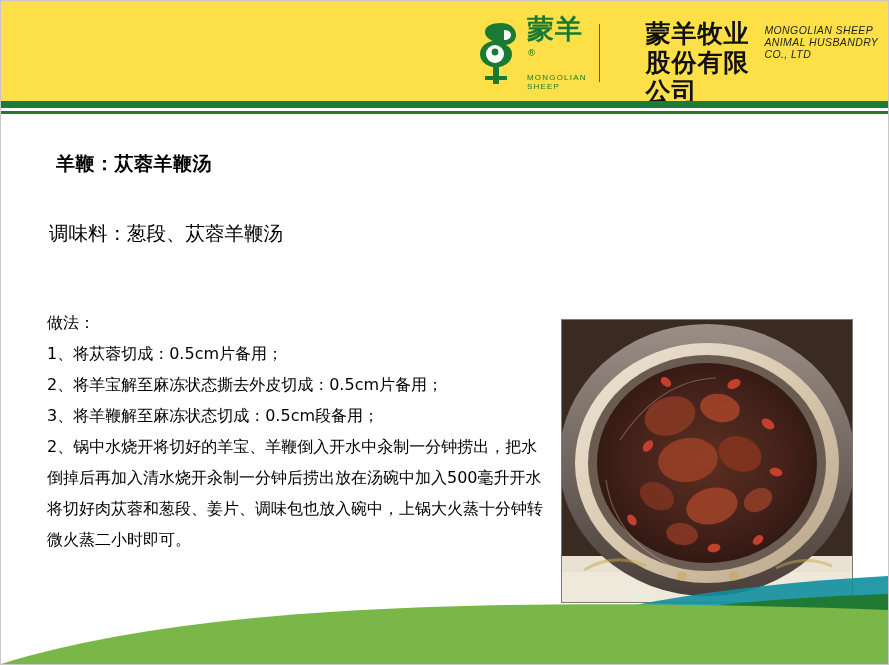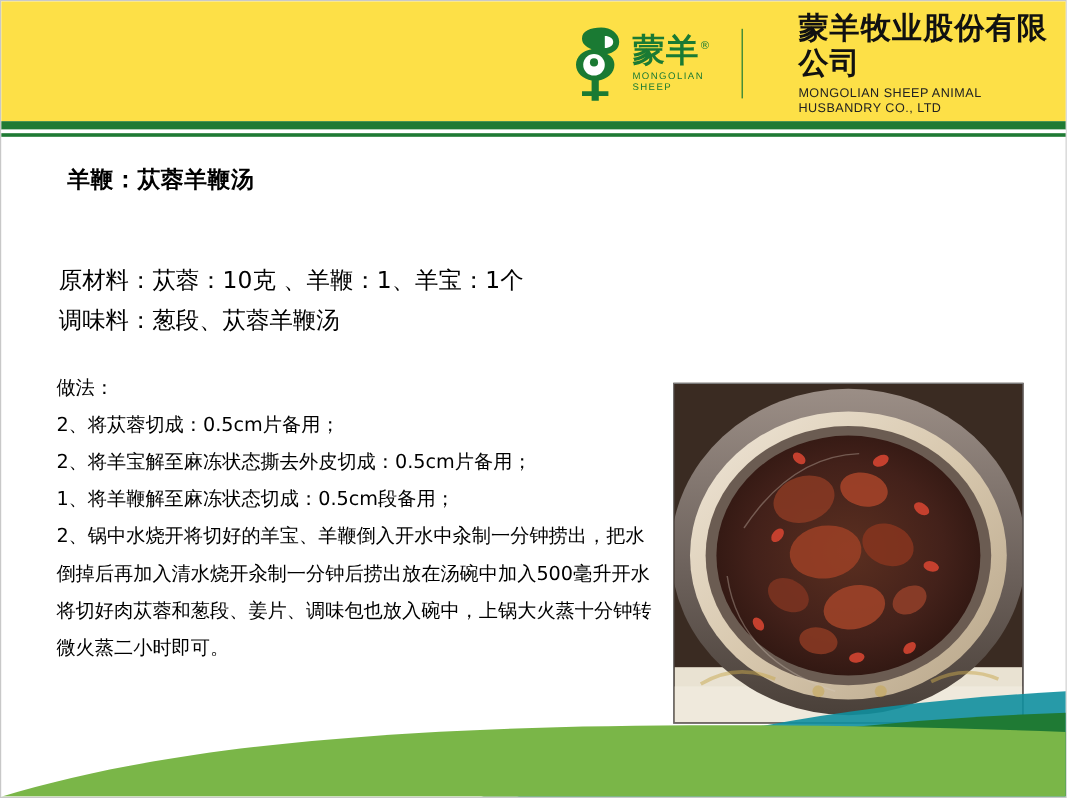--- a/index.html
+++ b/index.html
@@ -76,39 +76,40 @@
     margin-top: 2px;
   }
   .logo-divider {
     width: 2px;
     height: 58px;
     background: #1a7a33;
     margin: 0 12px 0 2px;
   }
   .company-block {
     display: flex;
-    flex-direction: column;
-    justify-content: center;
+    flex-direction: row;
+    justify-content: flex-end;
     height: 66px;
     margin-left: 34px;
   }
   .company-cn {
     font-family: "DejaVu Sans", sans-serif;
     font-size: 25px;
     font-weight: bold;
     color: #111111;
     letter-spacing: 1px;
     line-height: 1.15;
   }
   .company-en {
     font-family: "Liberation Sans", sans-serif;
     font-size: 10.5px;
     color: #222222;
     letter-spacing: 0.4px;
     margin-top: 4px;
+    font-style: italic;
   }
 
   
   .rule-green-thick {
     position: absolute;
     left: 0;
     top: 100px;
     width: 889px;
     height: 7px;
     background: #1f7a34;
@@ -127,21 +128,21 @@
     top: 110px;
     width: 889px;
     height: 3px;
     background: #1f7a34;
   }
 
   
   .title {
     position: absolute;
     left: 55px;
-    top: 136px;
+    top: 150px;
     font-family: "DejaVu Sans", sans-serif;
     font-size: 19px;
     font-weight: bold;
     color: #000000;
     letter-spacing: 0.5px;
   }
   .ingredients {
     position: absolute;
     left: 48px;
     top: 216px;
@@ -219,29 +220,28 @@
     </div>
   </div>
 
   <div class="rule-green-thick"></div>
   <div class="rule-white-gap"></div>
   <div class="rule-green-thin"></div>
 
   <div class="title">羊鞭：苁蓉羊鞭汤</div>
 
   <div class="ingredients">
-    <div>原材料：苁蓉：10克 、羊鞭：1、羊宝：1个</div>
     <div>调味料：葱段、苁蓉羊鞭汤</div>
   </div>
 
   <div class="method">
     <p>做法：</p>
-    <p>2、将苁蓉切成：0.5cm片备用；</p>
+    <p>1、将苁蓉切成：0.5cm片备用；</p>
     <p>2、将羊宝解至麻冻状态撕去外皮切成：0.5cm片备用；</p>
-    <p>1、将羊鞭解至麻冻状态切成：0.5cm段备用；</p>
+    <p>3、将羊鞭解至麻冻状态切成：0.5cm段备用；</p>
     <p>2、锅中水烧开将切好的羊宝、羊鞭倒入开水中汆制一分钟捞出，把水倒掉后再加入清水烧开汆制一分钟后捞出放在汤碗中加入500毫升开水将切好肉苁蓉和葱段、姜片、调味包也放入碗中，上锅大火蒸十分钟转微火蒸二小时即可。</p>
   </div>
 
   <div class="photo">
     <svg width="290" height="282" viewBox="0 0 290 282">
       <defs>
         <radialGradient id="soupg" cx="50%" cy="48%" r="60%">
           <stop offset="0%" stop-color="#5b2f20"></stop>
           <stop offset="60%" stop-color="#43211a"></stop>
           <stop offset="100%" stop-color="#2a140f"></stop>

